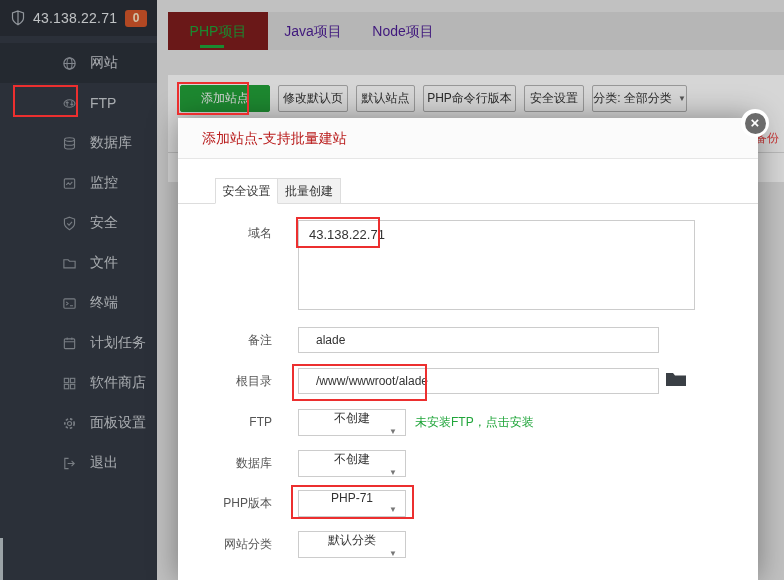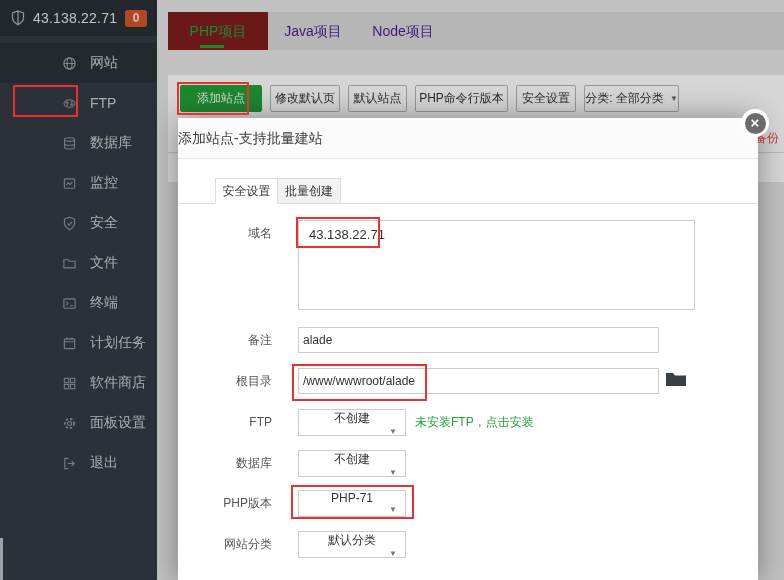--- a/index.html
+++ b/index.html
@@ -36,39 +36,39 @@
   .tbl-hdr-line { position:absolute; left:0; right:0; top:77px; border-top:1px solid #dcdcdc; }
   .tbl-backup { position:absolute; right:5px; top:55px; font-size:12px; color:#ef4444; }
 
   
   .overlay { position:absolute; inset:0; background:rgba(0,0,0,0.16); z-index:10; }
 
   
   .modal { position:absolute; left:178px; top:118px; width:580px; height:462px; background:#fff;
            z-index:20; box-shadow:0 0 28px rgba(0,0,0,0.38); }
   .modal-header { height:41px; background:#fbfbfb; border-bottom:1px solid #e6e6e6;
-                  line-height:41px; font-size:14px; color:#404040; }
+                  line-height:41px; padding-left:24px; font-size:14px; color:#b91c1c; }
   .close-btn { position:absolute; top:-9px; right:-11px; width:28px; height:28px; background:#fff;
                border-radius:50%; display:flex; align-items:center; justify-content:center; cursor:pointer; }
   .close-inner { width:21px; height:21px; background:#6b6b6b; border-radius:50%; color:#fff;
                  font-size:15px; font-weight:bold; line-height:20px; text-align:center; }
   .modal-tabs { position:absolute; left:37px; top:60px; display:flex; z-index:2; }
   .mtab { width:63px; height:26px; line-height:25px; text-align:center; font-size:12px; color:#333;
           border:1px solid #ddd; background:#f2f2f2; cursor:pointer; }
   .mtab.active { background:#fff; border-bottom:1px solid #fff; }
   .mtab + .mtab { border-left:none; }
   .mtab-line { position:absolute; left:0; right:0; top:85px; border-top:1px solid #ddd; z-index:1; }
 
   .row { position:absolute; left:0; right:0; }
   .lbl { position:absolute; left:0; width:94px; text-align:right; font-size:12px; color:#555; line-height:26px; }
   .ctl { position:absolute; left:120px; }
   textarea.domain { width:397px; height:90px; border:1px solid #ccc; font-size:13px; color:#333;
                     padding:6px 10px; resize:none; outline:none; font-family:inherit; }
   input.txt { width:361px; height:26px; border:1px solid #ccc; font-size:12px; color:#333;
-              padding:0 4px; outline:none; font-family:inherit; }
+              padding:0 17px; outline:none; font-family:inherit; }
   .select { width:108px; height:27px; border:1px solid #ccc; background:#fff; font-size:12px; color:#333;
             display:flex; align-items:center; padding:0 8px; cursor:pointer;flex-direction:column; }
   .select .dd-arrow { margin-left:auto; font-size:8px; color:#777; }
   .hint-green { position:absolute; left:237px; font-size:12px; color:#20a53a; line-height:27px; cursor:pointer; }
   .folder-btn { position:absolute; left:487px; top:2px; width:22px; height:20px; cursor:pointer; }
 
   
   .anno { position:absolute; border:2px solid #ec2f2f; z-index:30; pointer-events:none; }
 
   .artifact { position:absolute; left:0; bottom:0; width:3px; height:42px; background:#b9c3c7; z-index:2; }
@@ -200,21 +200,21 @@
     <div class="tab">
       <span>Java项目</span>
     </div>
     <div class="tab">
       <span>Node项目</span>
     </div>
   </div>
 
   <div class="card">
     <div class="btn-row">
-      <div class="btn green" style="width:82px">添加站点</div>
+      <div class="btn green" style="width:90px">添加站点</div>
       <div class="btn" style="width:70px">修改默认页</div>
       <div class="btn" style="width:59px">默认站点</div>
       <div class="btn" style="width:93px">PHP命令行版本</div>
       <div class="btn" style="width:60px">安全设置</div>
       <div class="btn" style="width:95px">
         <span>分类: 全部分类</span>
         <span class="dd-arrow">▼</span>
       </div>
     </div>
     <div class="tbl-backup">备份</div>

